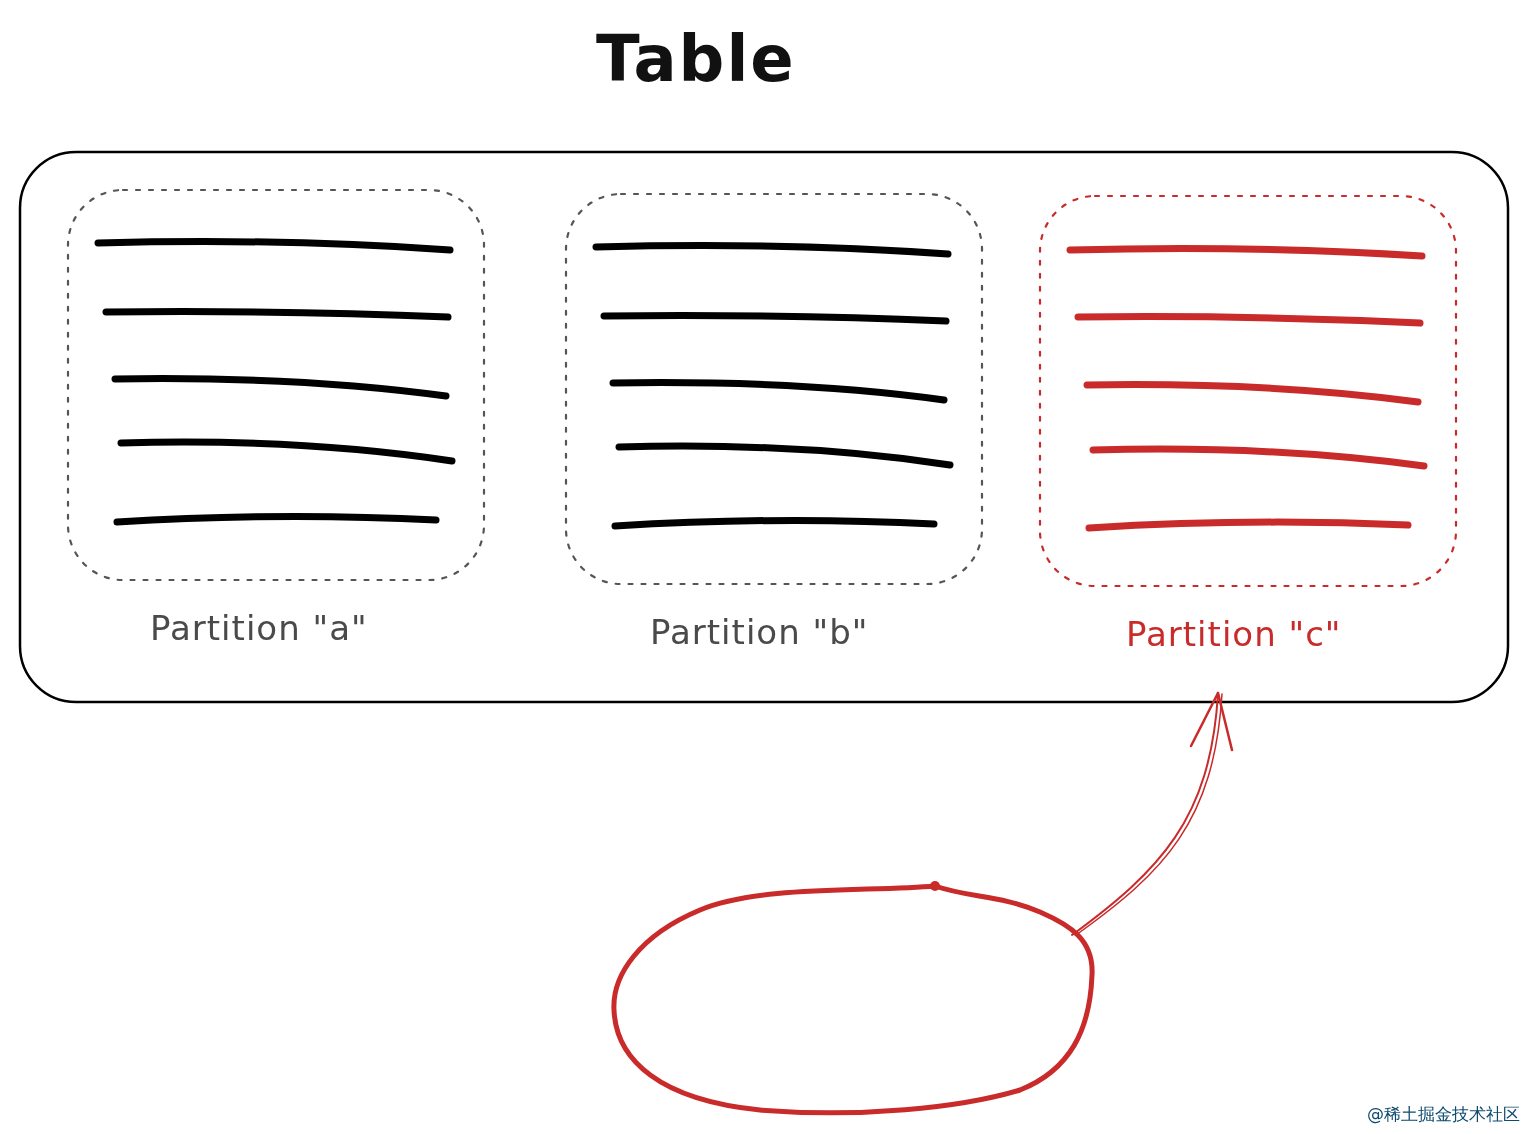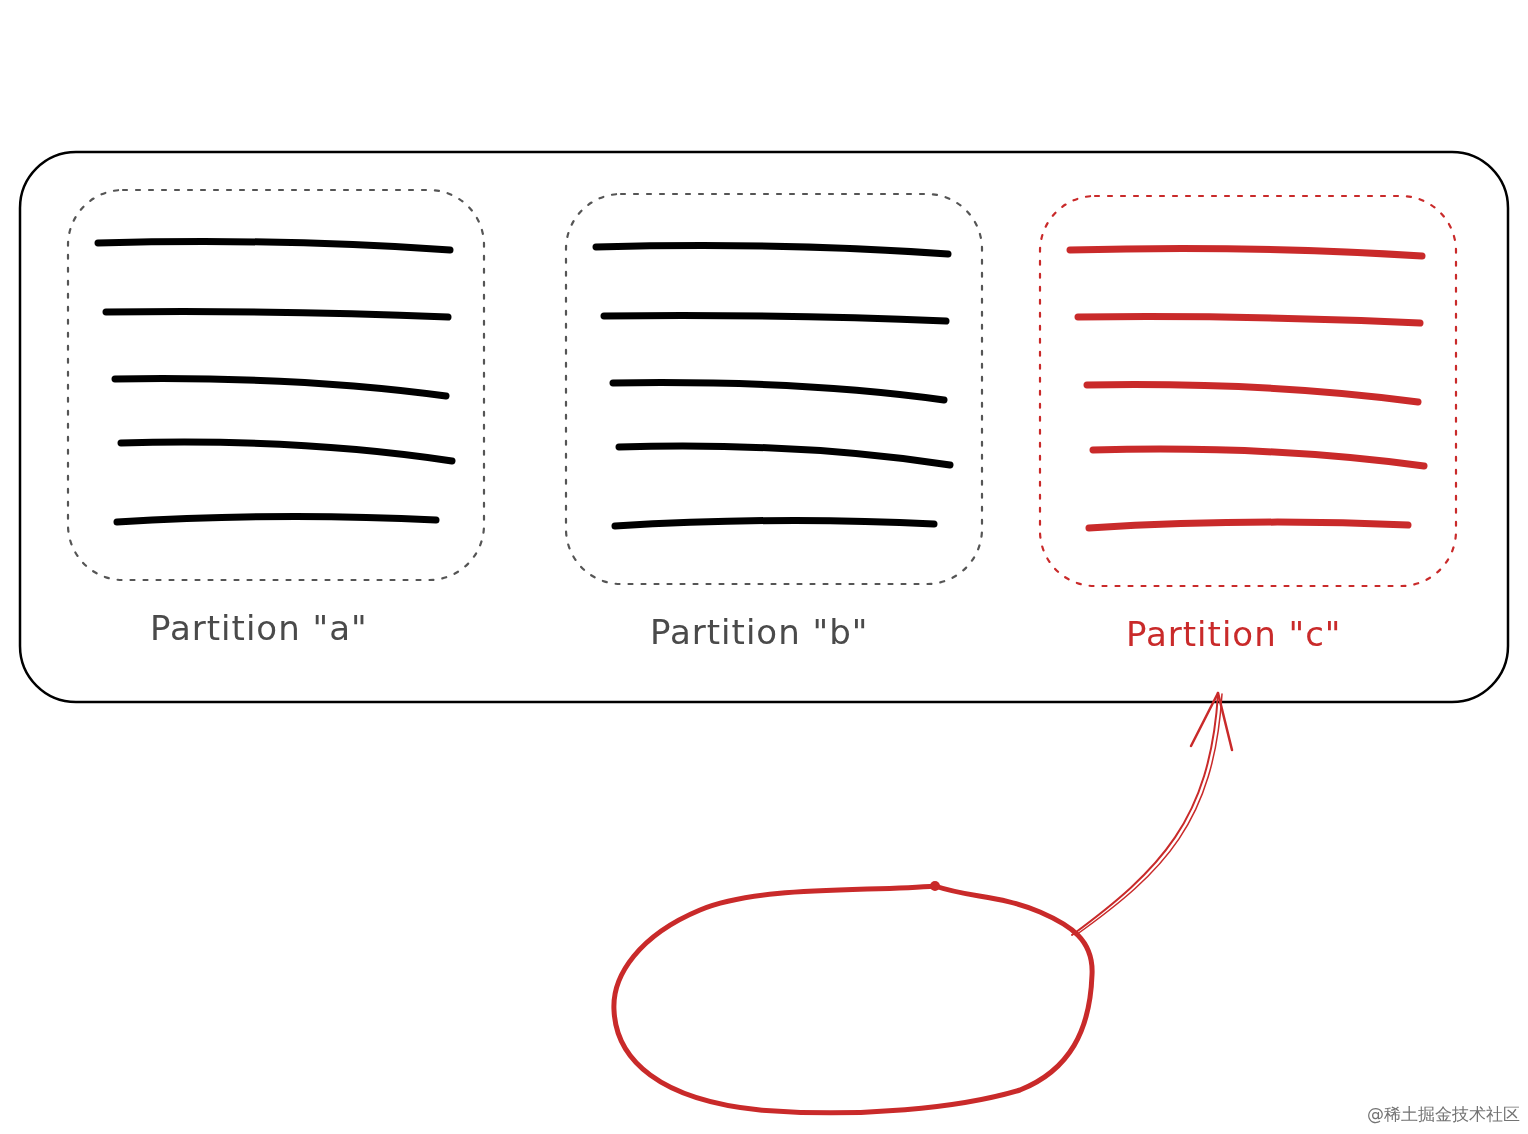--- a/index.html
+++ b/index.html
@@ -17,21 +17,21 @@
     .part-label.a { left: 150px; top: 608px; color: #4a4a4a; }
     .part-label.b { left: 650px; top: 612px; color: #4a4a4a; }
     .part-label.c { left: 1126px; top: 614px; color: #c92a2a; }
     .sql {
       position: absolute; left: 704px; top: 956px;
       font-family: "DejaVu Sans Mono", monospace; font-size: 28px; line-height: 38px;
       color: #c92a2a; white-space: pre;
     }
     .watermark {
       position: absolute; right: 8px; bottom: 8px;
-      font-family: "DejaVu Sans", sans-serif; font-size: 17px; color: #737373;
+      font-family: "DejaVu Sans", sans-serif; font-size: 17px; color: #0c4a6e;
     }
   </style>
 </head>
 <body>
 
 <div class="canvas">
   <svg width="1528" height="1134" viewBox="0 0 1528 1134" xmlns="http://www.w3.org/2000/svg">
 
     <rect x="20" y="152" width="1488" height="550" rx="56" ry="56" fill="none" stroke="#000" stroke-width="2.5"></rect>
 
@@ -79,20 +79,21 @@
          C 870 892, 760 885, 700 910
          C 640 935, 612 975, 614 1010
          C 616 1060, 660 1100, 760 1110
          C 860 1118, 960 1108, 1020 1090
          C 1070 1070, 1090 1030, 1092 975
          C 1094 940, 1070 925, 1040 912
          C 1000 895, 970 898, 935 886 Z" fill="none" stroke="#c92a2a" stroke-width="5" stroke-linejoin="round"></path>
     <circle cx="935" cy="886" r="5" fill="#c92a2a"></circle>
   </svg>
 
+  <div class="title">Table</div>
 
   <div class="part-label a">Partition "a"</div>
   <div class="part-label b">Partition "b"</div>
   <div class="part-label c">Partition "c"</div>
 
 
   <div class="watermark">@稀土掘金技术社区</div>
 </div>
 
 </body></html>

